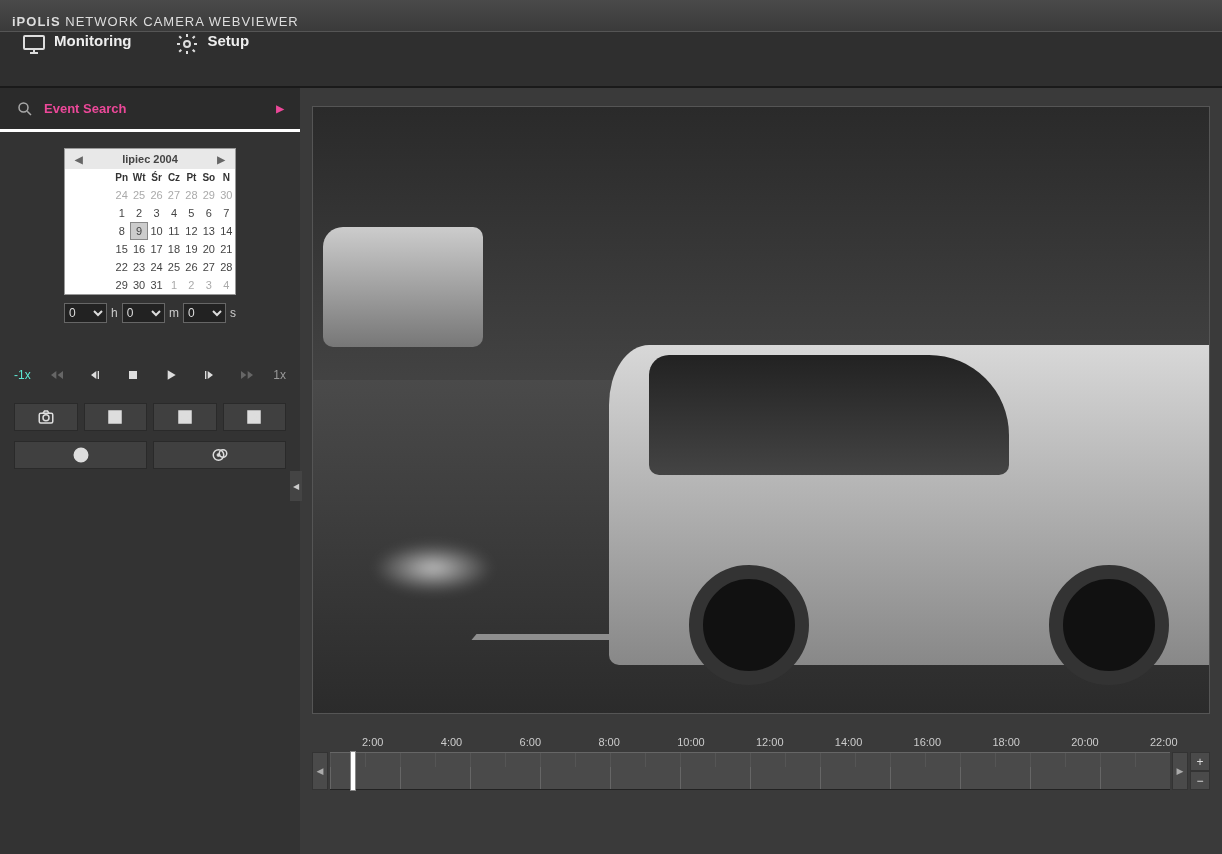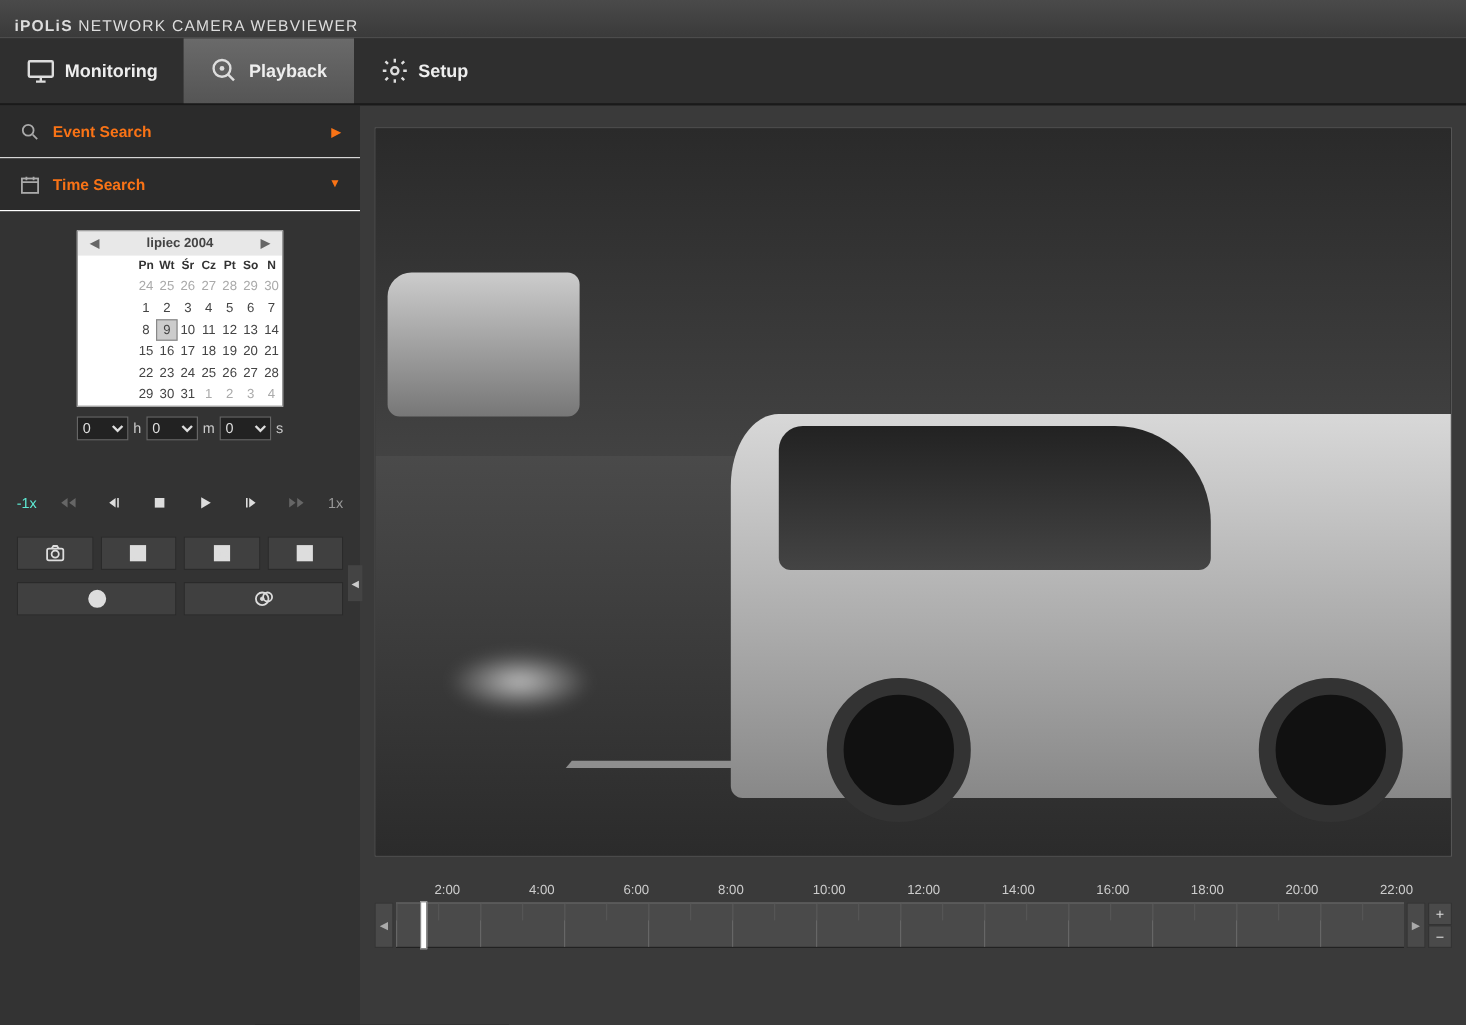--- a/index.html
+++ b/index.html
@@ -25,21 +25,20 @@
 .header .brand b { font-weight: 600; }
 .tabs {
   height: 56px;
   background: #2f2f2f;
   display: flex;
   align-items: stretch;
   border-bottom: 2px solid #1a1a1a;
 }
 .tab {
   display: flex;
-  align-items: center;
   padding: 0 22px;
   font-size: 15px;
   font-weight: bold;
   color: #eee;
   cursor: pointer;
   gap: 8px;
 }
 .tab.active {
   background: linear-gradient(#6a6a6a, #555);
 }
@@ -57,22 +56,22 @@
   position: relative;
 }
 .panel-header {
   height: 44px;
   background: #2b2b2b;
   display: flex;
   align-items: center;
   padding: 0 16px;
   font-size: 13px;
   font-weight: bold;
-  color: #f97316;
-  border-bottom: 1px solid #ffffff;
+  color: #ec4899;
+  border-bottom: 3px solid #ffffff;
   cursor: pointer;
   gap: 10px;
 }
 .panel-header .arrow { margin-left: auto; font-size: 10px; }
 .panel-body { padding: 16px; }
 .calendar {
   background: #fff;
   color: #333;
   font-size: 11px;
   border: 1px solid #999;
@@ -269,54 +268,38 @@
 </div>
 
 <div class="tabs">
   <div class="tab">
     <svg viewBox="0 0 24 24">
         <rect x="2" y="4" width="20" height="13" rx="1" fill="none" stroke="#ddd" stroke-width="2"></rect>
         <path d="M8 21h8M12 17v4" stroke="#ddd" stroke-width="2"></path>
       </svg>
     <span>Monitoring</span>
   </div>
-  <div class="tab active">
-    <svg viewBox="0 0 24 24">
-        <circle cx="10" cy="10" r="7" fill="none" stroke="#ddd" stroke-width="2"></circle>
-        <circle cx="10" cy="10" r="2" fill="#ddd"></circle>
-        <path d="M15 15l5 5" stroke="#ddd" stroke-width="2"></path>
-      </svg>
-    <span>Playback</span>
-  </div>
   <div class="tab">
     <svg viewBox="0 0 24 24">
         <circle cx="12" cy="12" r="3" fill="none" stroke="#ddd" stroke-width="2"></circle>
         <path d="M12 2v3M12 19v3M4.2 4.2l2.1 2.1M17.7 17.7l2.1 2.1M2 12h3M19 12h3M4.2 19.8l2.1-2.1M17.7 6.3l2.1-2.1" stroke="#ddd" stroke-width="2"></path>
       </svg>
     <span>Setup</span>
   </div>
 </div>
 
 <div class="main">
   <div class="sidebar">
     <div class="panel-header">
       <svg width="18" height="18" viewBox="0 0 24 24">
           <circle cx="10" cy="10" r="6" fill="none" stroke="#aaa" stroke-width="2"></circle>
           <path d="M15 15l5 5" stroke="#aaa" stroke-width="2"></path>
         </svg>
       <span>Event Search</span>
       <span class="arrow">▶</span>
-    </div>
-    <div class="panel-header">
-      <svg width="18" height="18" viewBox="0 0 24 24">
-          <rect x="3" y="5" width="18" height="16" fill="none" stroke="#aaa" stroke-width="2"></rect>
-          <path d="M3 9h18M8 3v4M16 3v4" stroke="#aaa" stroke-width="2"></path>
-        </svg>
-      <span>Time Search</span>
-      <span class="arrow">▼</span>
     </div>
 
     <div class="panel-body">
       <div class="calendar">
         <div class="cal-head">
           <span class="cal-nav">◀</span>
           <span>lipiec 2004</span>
           <span class="cal-nav">▶</span>
         </div>
         <div class="cal-grid" id="cal-grid">

